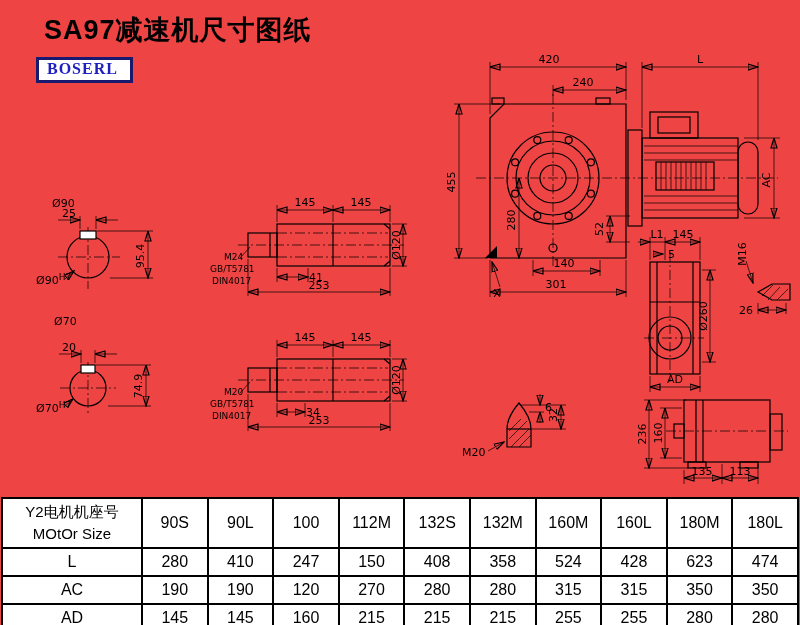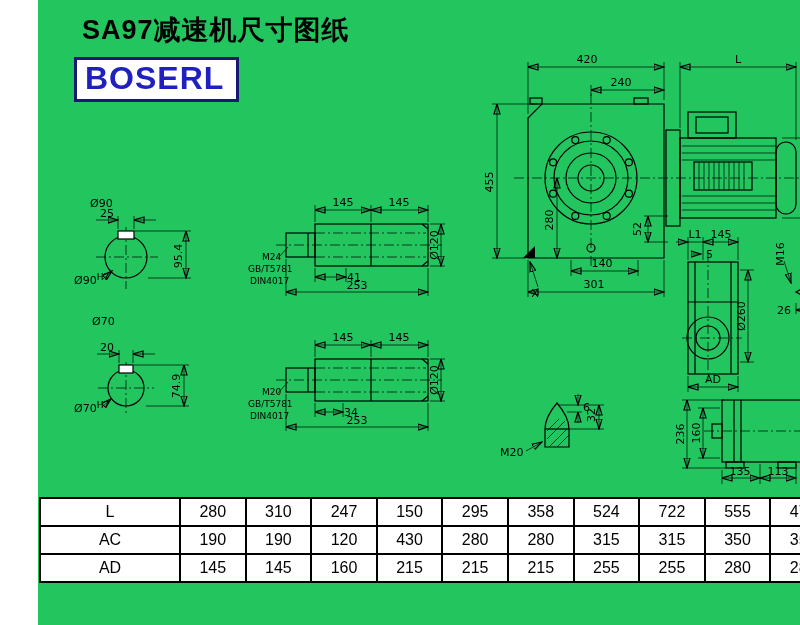--- a/index.html
+++ b/index.html
@@ -1,21 +1,21 @@
 <!DOCTYPE html>
 <html><head>
 <meta charset="utf-8">
 <style>
   html,body { margin:0; padding:0; }
   body { width:800px; height:625px; background:#fff; position:relative; overflow:hidden;
          font-family:"Liberation Sans","DejaVu Sans",sans-serif; }
-  .page { position:absolute; inset:0; background:#22c55e;margin-left:38px; }
+  .page { position:absolute; inset:0; background:#ef4444; }
   .title { position:absolute; left:44px; top:12px; font-size:27px; font-weight:bold; color:#000; letter-spacing:1px; }
   .logo-box { position:absolute; left:36px; top:57px; border:3px solid #191970; background:#fff; padding:0 12px 2px 8px; }
-  .logo-text { font-family:Liberation Sans, sans-serif; font-size:32px; font-weight:bold; color:#2020c0; letter-spacing:1px; }
+  .logo-text { font-family:Liberation Serif, serif; font-size:16px; font-weight:bold; color:#2020c0; letter-spacing:1px; }
   svg.drawing { position:absolute; left:0; top:0; }
   svg.drawing text { font-size:11px; fill:#000; stroke:none; font-family:"DejaVu Sans",sans-serif; }
   svg.drawing .sm { font-size:9px; }
   svg.drawing .tc { text-anchor:middle; }
   svg.drawing .te { text-anchor:end; }
   svg.drawing line, svg.drawing path, svg.drawing rect, svg.drawing circle,
   svg.drawing polygon, svg.drawing polyline { fill:none; stroke:#000; stroke-width:1.2; }
   svg.drawing .thin { stroke-width:0.7; }
   svg.drawing .dash { stroke-width:0.7; stroke-dasharray:10 3 2 3; }
   svg.drawing .white { fill:#fff; }
@@ -327,39 +327,55 @@
         <col>
         <col>
         <col>
         <col>
         <col>
         <col>
         <col>
         <col>
     </colgroup>
     <tbody>
+      <tr class="hdr">
+        <th>
+          <div class="hdr-cn">Y2电机机座号</div>
+          <div class="hdr-en">MOtOr Size</div>
+        </th>
+        <th>90S</th>
+        <th>90L</th>
+        <th>100</th>
+        <th>112M</th>
+        <th>132S</th>
+        <th>132M</th>
+        <th>160M</th>
+        <th>160L</th>
+        <th>180M</th>
+        <th>180L</th>
+      </tr>
       <tr>
         <td>L</td>
         <td>280</td>
-        <td>310</td>
+        <td>410</td>
         <td>247</td>
         <td>150</td>
-        <td>295</td>
+        <td>408</td>
         <td>358</td>
         <td>524</td>
-        <td>722</td>
-        <td>555</td>
+        <td>428</td>
+        <td>623</td>
         <td>474</td>
       </tr>
       <tr>
         <td>AC</td>
         <td>190</td>
         <td>190</td>
         <td>120</td>
-        <td>430</td>
+        <td>270</td>
         <td>280</td>
         <td>280</td>
         <td>315</td>
         <td>315</td>
         <td>350</td>
         <td>350</td>
       </tr>
       <tr>
         <td>AD</td>
         <td>145</td>

